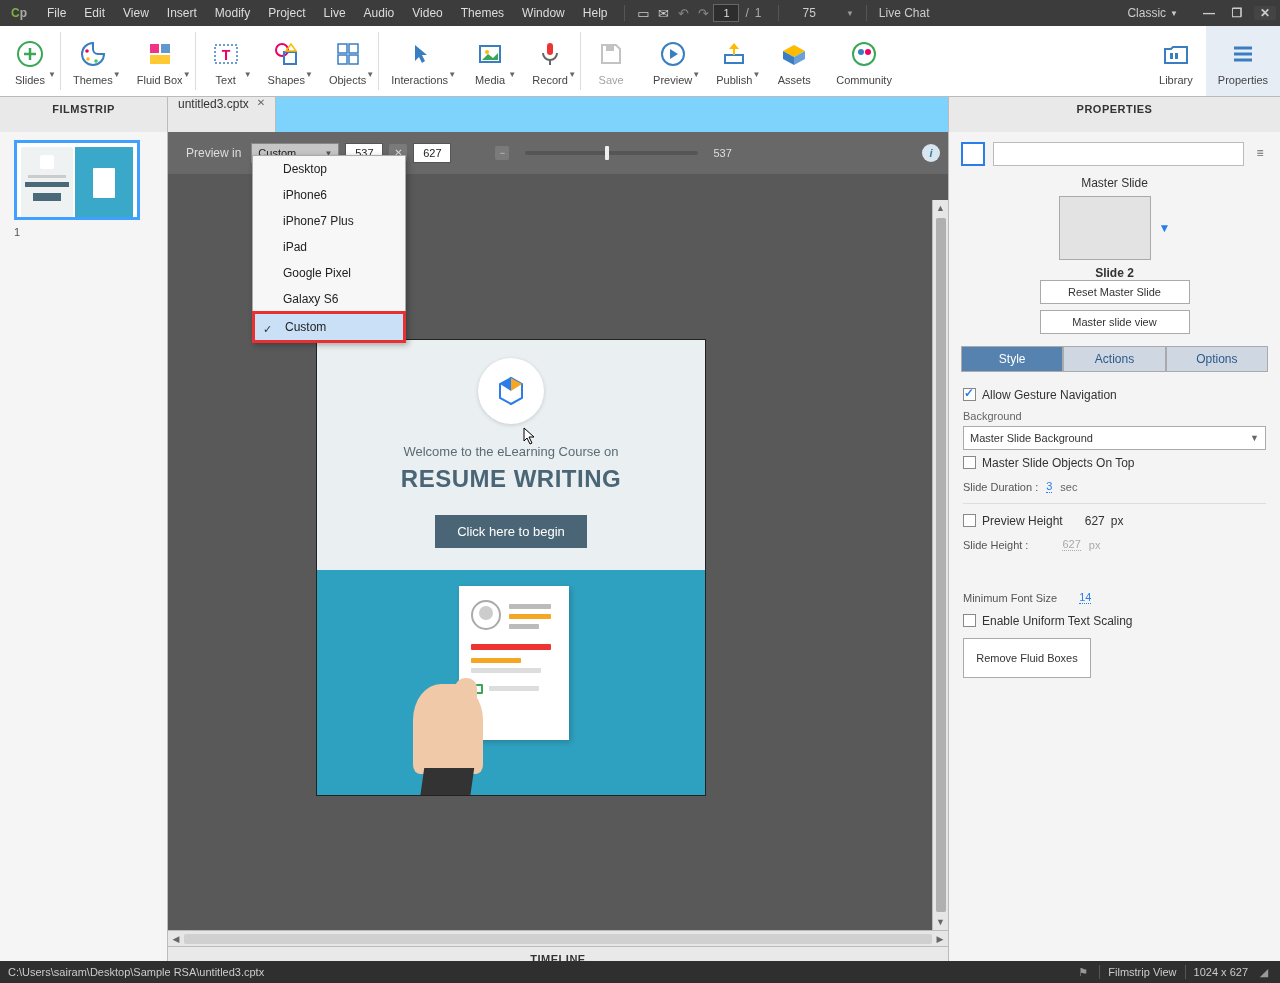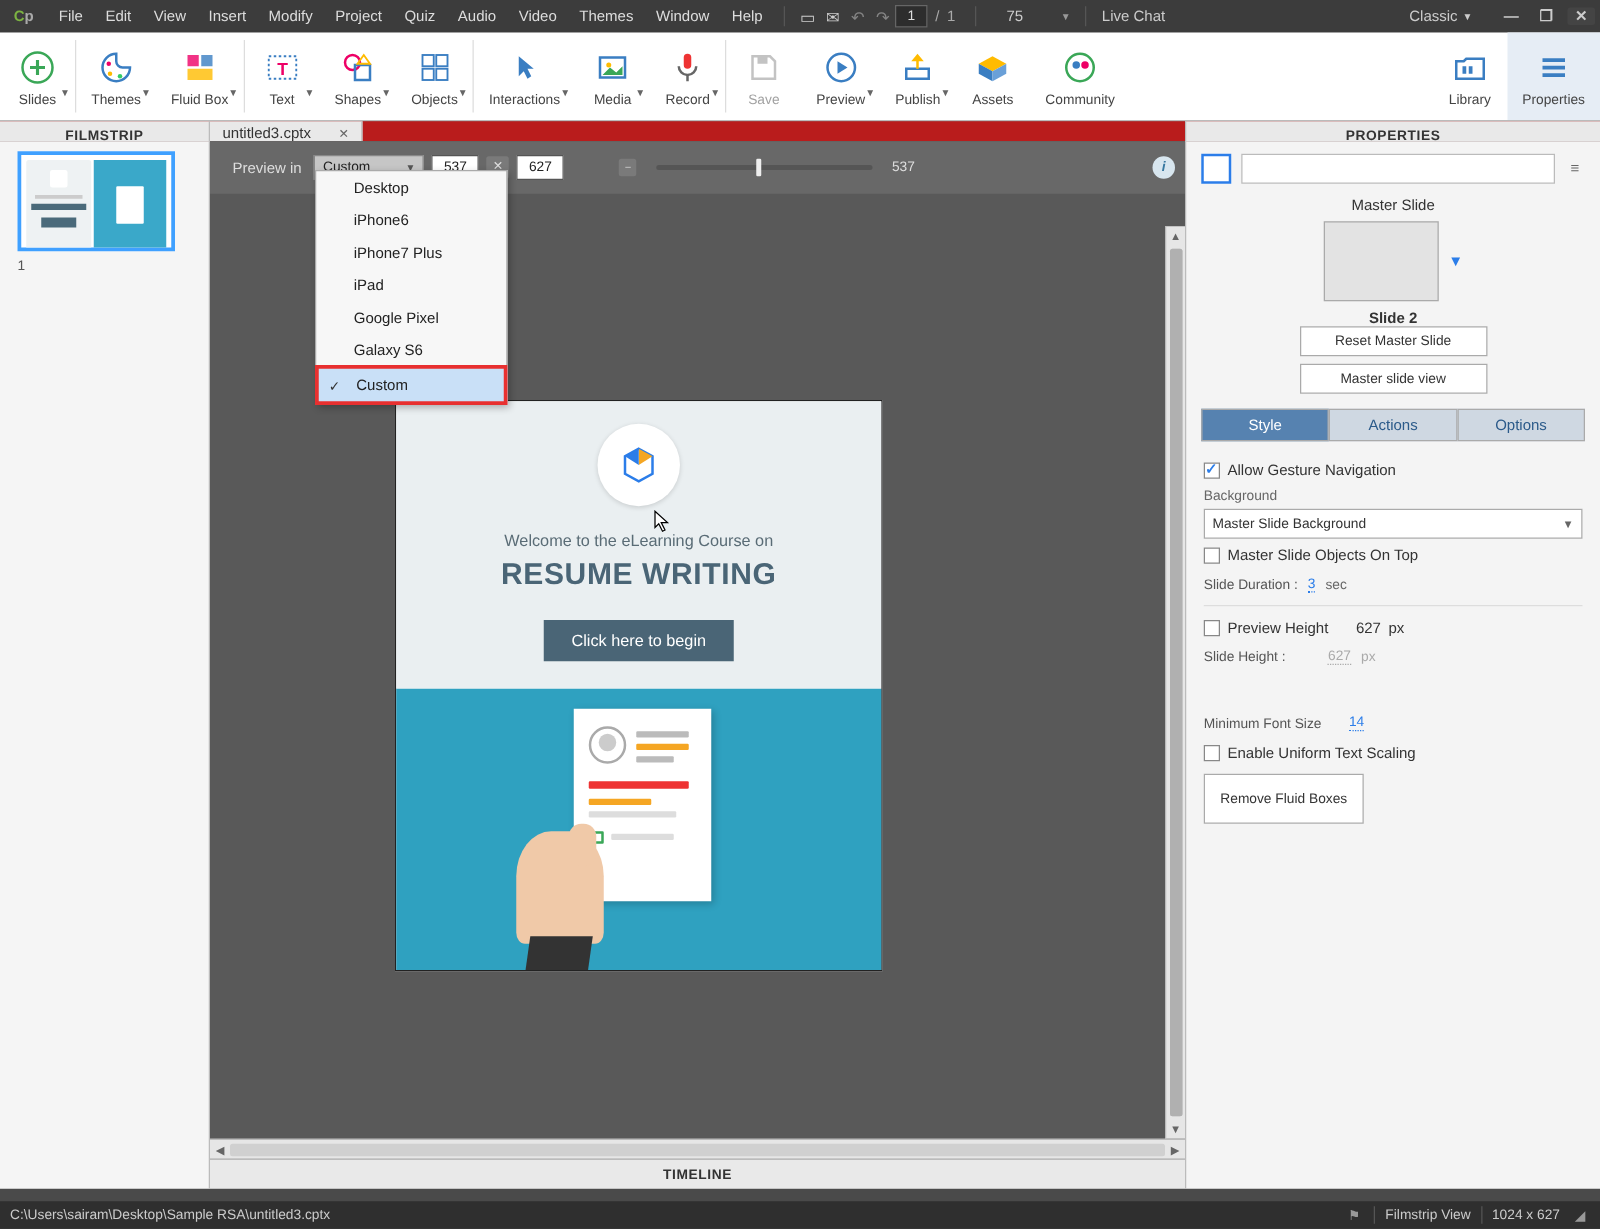--- a/index.html
+++ b/index.html
@@ -21,23 +21,23 @@
   .ribbon { height: 71px; background: #fff; border-bottom: 1px solid #bbb; display:flex; }
   .rb-group { display:flex; flex-direction:column; align-items:center; justify-content:center; padding: 4px 12px; position:relative; min-width:60px;}
   .rb-sep { width:1px; background:#ddd; margin:6px 0;}
   .rb-icon { width: 36px; height: 36px; display:flex; align-items:center; justify-content:center; }
   .rb-label { font-size:11px; color:#444; margin-top:2px;}
   .rb-icon svg { width:30px; height:30px; }
   .rb-dd { position:absolute; bottom:17px; right:4px; font-size:8px; color:#666;}
   .ribbon-gap { flex:1; }
   
   
-  .doctabs { height:16px; background:#b91c1c; display:flex; align-items:stretch; font-size:12px;}
+  .doctabs { height:35px; background:#7dd3fc; display:flex; align-items:stretch; font-size:12px;}
   .filmstrip-title { width:168px; background:#e9e9e9; border-right:1px solid #bbb; text-align:center; line-height:24px; font-weight:bold; font-size:11px; letter-spacing:0.5px; color:#333; text-transform:uppercase;}
-  .doctab { padding:0 10px; background:#e9e9e9; border-right:1px solid #bbb; display:flex; align-items:flex-end; gap:22px; color:#333;}
+  .doctab { padding:0 10px; background:#e9e9e9; border-right:1px solid #bbb; display:flex; align-items:flex-start; gap:8px; color:#333;}
   .doctab-x { font-size:10px; color:#666;}
   .properties-title { width:332px; margin-left:auto; background:#e9e9e9; border-left:1px solid #bbb; text-align:center; line-height:24px; font-weight:bold; font-size:11px; letter-spacing:0.5px; color:#333; text-transform:uppercase;}
   
   
   .main { display:flex; height: 838px; }
   .filmstrip-panel { width:168px; background:#f5f5f5; border-right:1px solid #bbb; padding:8px 14px; }
   .thumb-wrap { }
   .thumb { width:126px; height:80px; border:3px solid #3fa0ff; background:#fff; position:relative; overflow:hidden;}
   .thumb-left { position:absolute; left:4px; top:4px; width:52px; height:72px; background:#eef2f3; border-radius:2px; display:flex; flex-direction:column; align-items:center; padding-top:8px;}
   .thumb-logo { width:14px; height:14px; background:#fff; border-radius:2px; margin-bottom:4px;}
@@ -107,21 +107,21 @@
   .master-label { text-align:center; font-size:12px; margin-bottom:6px;}
   .master-row { display:flex; justify-content:center; align-items:center; gap:8px; margin-bottom:6px;}
   .master-thumb { width:92px; height:64px; background:#e3e3e3; border:1px solid #aaa;}
   .master-dd-arrow { color:#2b7de9; font-size:12px;}
   .master-name { text-align:center; font-weight:bold; font-size:12px; }
   .wide-btn { display:block; margin:0 auto 6px; width:150px; height:24px; background:#fff; border:1px solid #aaa; font-size:11px; color:#333;}
   .prop-tabs { display:flex; margin-top:12px; }
   .prop-tab { flex:1; text-align:center; padding:5px 0; background:#cfd8e2; border:1px solid #aaa; font-size:12px; color:#2b5a8a;}
   .prop-tab.active { background:#5682b0; color:#fff;}
   .prop-section { padding:10px 2px; }
-  .cb-row { display:flex; align-items:flex-end; gap:6px; margin:6px 0;}
+  .cb-row { display:flex; align-items:flex-start; gap:6px; margin:6px 0;}
   .cb { width:13px; height:13px; border:1px solid #888; background:#fff; position:relative;}
   .cb.checked::after { content:'✓'; position:absolute; left:0; top:-3px; color:#2b7de9; font-size:12px; font-weight:bold;}
   .field-label { color:#666; font-size:11px; margin:8px 0 4px;}
   .select { width:100%; height:24px; border:1px solid #aaa; background:#fff; padding:0 6px; display:flex; align-items:center; justify-content:space-between; font-size:11px; margin-bottom:6px;}
   .kv-row { display:flex; align-items:center; gap:8px; font-size:11px; margin:10px 0;}
   .kv-row .k { color:#555; }
   .kv-row .v { color:#2b7de9; border-bottom:1px dotted #2b7de9;}
   .kv-row .u { color:#666;}
   .dim { color:#aaa; border-bottom:1px dotted #aaa;}
   .section-sep { height:1px; background:#ddd; margin:10px 0;}
@@ -140,21 +140,21 @@
   <div class="logo-cp">
       <span class="c">C</span>
       <span class="p">p</span>
     </div>
   <div class="menuitem">File</div>
   <div class="menuitem">Edit</div>
   <div class="menuitem">View</div>
   <div class="menuitem">Insert</div>
   <div class="menuitem">Modify</div>
   <div class="menuitem">Project</div>
-  <div class="menuitem">Quiz</div>
+  <div class="menuitem">Live</div>
   <div class="menuitem">Audio</div>
   <div class="menuitem">Video</div>
   <div class="menuitem">Themes</div>
   <div class="menuitem">Window</div>
   <div class="menuitem">Help</div>
   <span style="width:1px;height:16px;background:#555;margin:0 8px;"></span>
   <div class="mb-icon">▭</div>
   <div class="mb-icon">✉</div>
   <div class="mb-icon" style="opacity:.5">↶</div>
   <div class="mb-icon" style="opacity:.5">↷</div>

